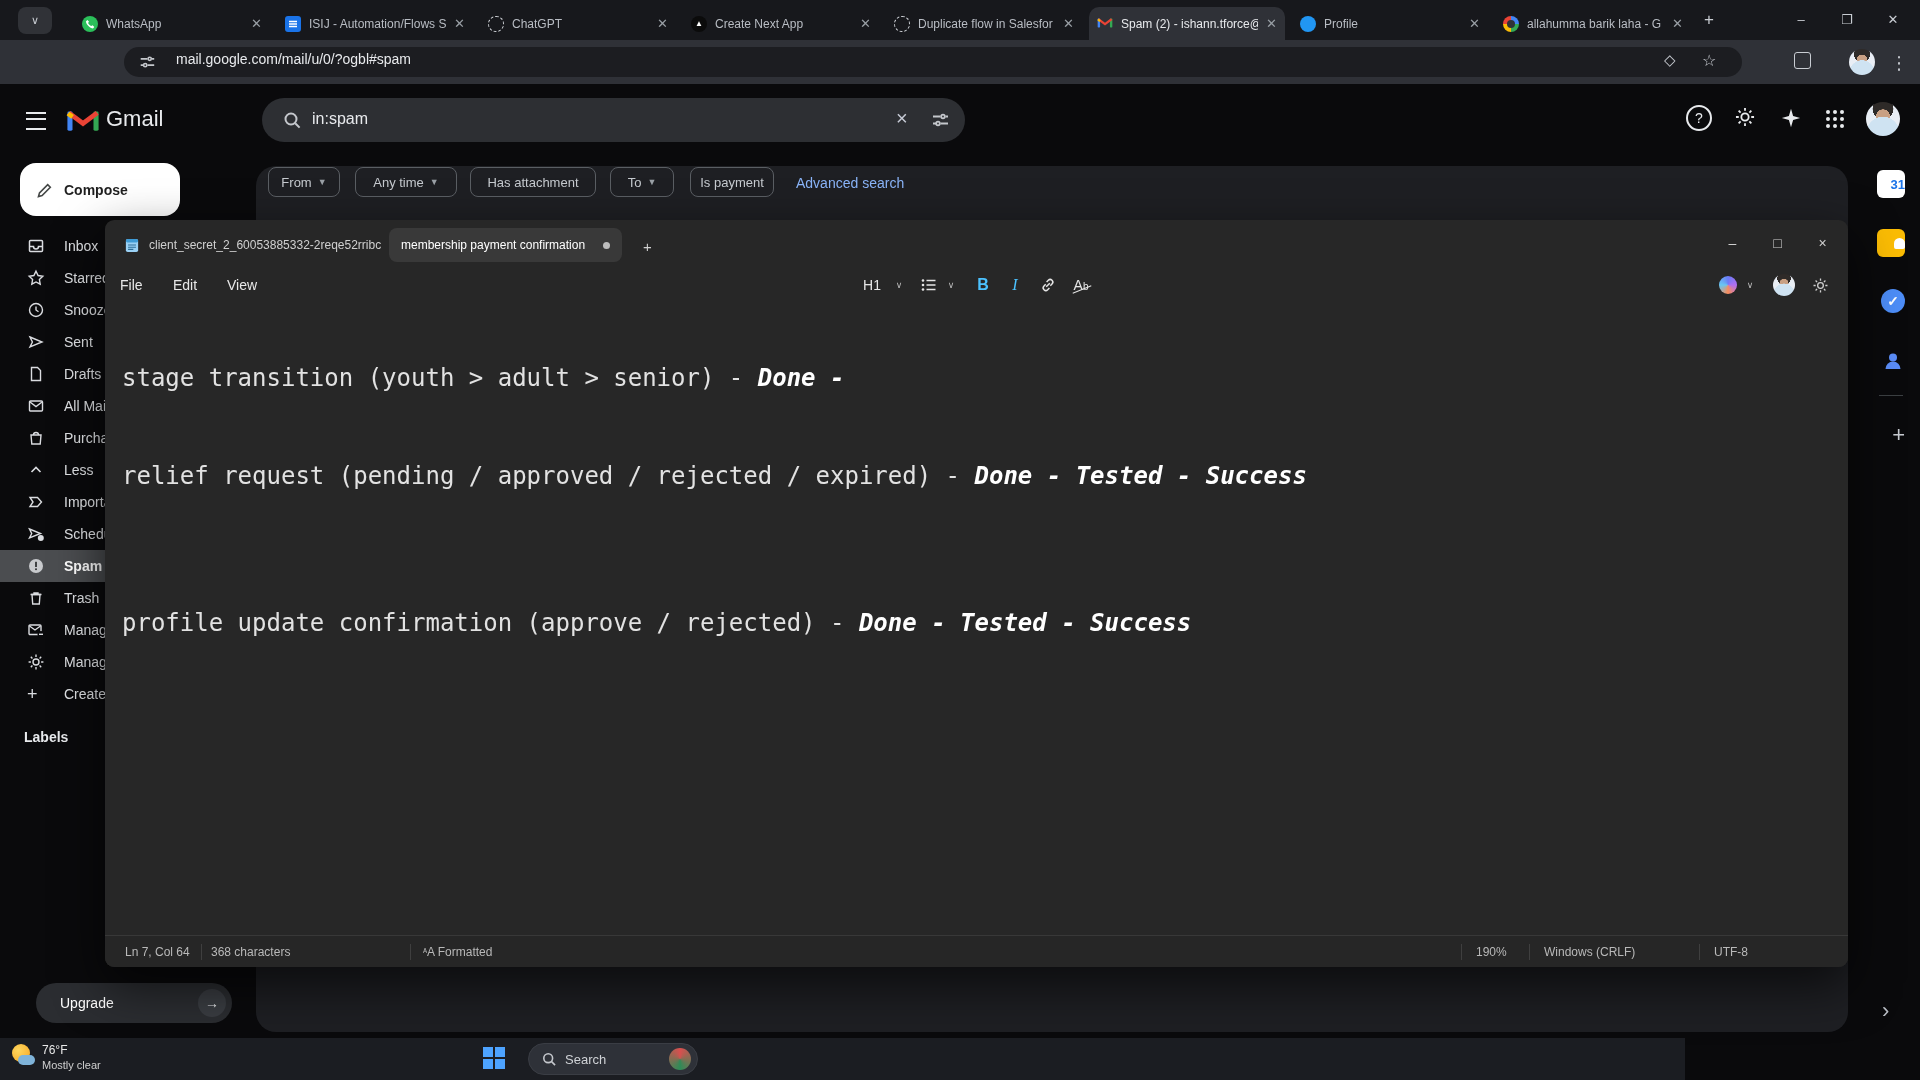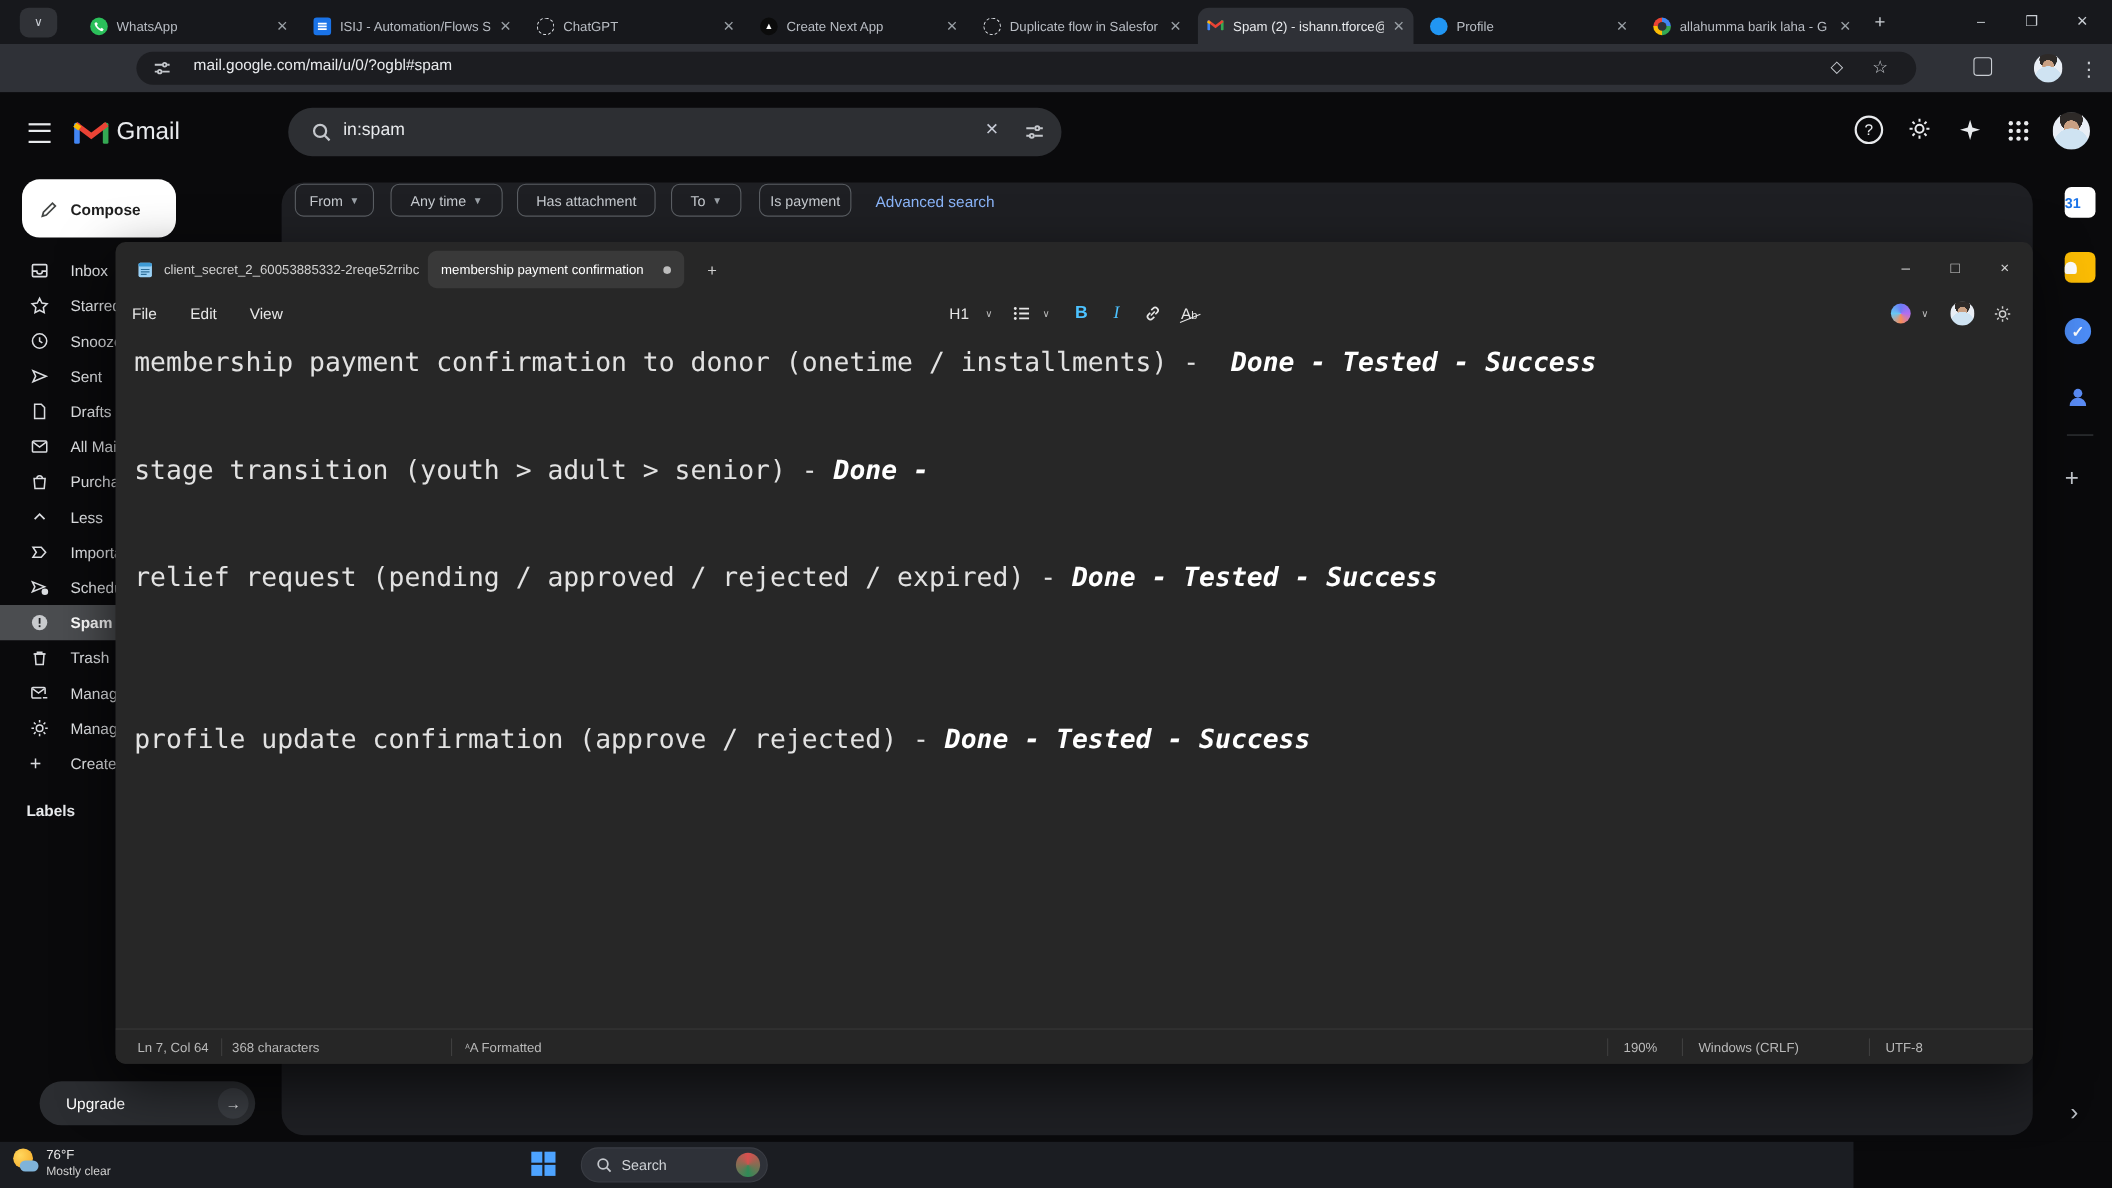--- a/index.html
+++ b/index.html
@@ -21,32 +21,32 @@
   .navic{top:48px;width:30px;height:30px;display:flex;align-items:center;justify-content:center;color:#c9cdd3;font-size:17px}
   #omnibox{left:124px;top:47px;width:1618px;height:30px;background:#1c1d21;border-radius:15px}
   #urltext{left:176px;top:51px;font-size:14px;color:#e8eaed}
 
   
   #gmailbg{left:0;top:84px;width:1920px;height:954px;background:#0a0a0c}
   #panel{left:256px;top:166px;width:1592px;height:866px;background:#1e1f23;border-radius:20px}
   #gsearch{left:262px;top:98px;width:703px;height:44px;background:#2d2f33;border-radius:22px}
   .chip{top:167px;height:30px;border:1px solid #5a5e63;border-radius:8px;color:#c6cacf;font-size:13px;display:flex;align-items:center;justify-content:center;gap:6px;box-sizing:border-box;background:transparent}
   .chip .car{font-size:9px;color:#9aa0a6}
-  #compose{left:20px;top:163px;width:140px;height:53px;background:#fff;border-radius:16px;display:flex;align-items:center;gap:10px;padding-left:16px;box-sizing:border-box}
+  #compose{left:20px;top:163px;width:160px;height:53px;background:#fff;border-radius:16px;display:flex;align-items:center;gap:10px;padding-left:16px;box-sizing:border-box}
   #compose span{color:#1f1f1f;font-size:14px;font-weight:600}
   .srow{left:0;width:256px;height:32px}
   .srow .lbl{position:absolute;left:64px;top:0;line-height:32px;font-size:14px;color:#e1e3e6;white-space:nowrap}
   .srow .sic{position:absolute;left:27px;top:7px}
   .srow.sel{background:#4b4d50;border-radius:0 16px 16px 0}
   .srow.sel .lbl{font-weight:700;color:#fff}
   #labelshead{left:24px;top:729px;font-size:14px;font-weight:600;color:#e8eaed}
   #upgrade{left:36px;top:983px;width:196px;height:40px;background:#2b2d31;border-radius:20px}
   #upgrade .txt{position:absolute;left:24px;top:0;line-height:40px;font-size:14px;color:#ffffff}
   #upgrade .arr{position:absolute;right:6px;top:6px;width:28px;height:28px;border-radius:50%;background:#3a3d42;color:#e8eaed;display:flex;align-items:center;justify-content:center;font-size:14px}
-  .railic{left:1877px;width:28px;height:28px;display:flex;align-items:center;justify-content:flex-start}
+  .railic{left:1877px;width:28px;height:28px;display:flex;align-items:center;justify-content:flex-end}
   .avatar{border-radius:50%;background:
     radial-gradient(circle at 50% 92%,#cfe3f2 0 46%,transparent 47%),
     radial-gradient(circle at 50% 42%,#c9a083 0 26%,transparent 27%),
     radial-gradient(circle at 50% 20%,#2e2a28 0 32%,transparent 33%),
     #e9eef5}
 
   
   #np{left:105px;top:220px;width:1743px;height:747px;background:#272727;border-radius:9px;box-shadow:0 18px 50px rgba(0,0,0,.65);overflow:hidden}
   .nptab1{left:10px;top:8px;width:272px;height:34px;display:flex;align-items:center;gap:10px;padding-left:10px;box-sizing:border-box;color:#d0d0d0;font-size:12px;overflow:hidden;white-space:nowrap}
   .nptab2{left:284px;top:8px;width:233px;height:34px;background:#393939;border-radius:8px;display:flex;align-items:center;padding:0 12px;box-sizing:border-box;color:#fff;font-size:12px;white-space:nowrap}
@@ -496,21 +496,20 @@
     <div class="a fmt" style="left:1702px;width:26px">
         <svg viewBox="0 0 18 18" width="17" height="17">
           <g stroke="#cfcfcf" stroke-width="1.4" fill="none">
             <circle cx="9" cy="9" r="3"></circle>
             <path d="M9 1.6v2.3M9 14.1v2.3M1.6 9h2.3M14.1 9h2.3M3.8 3.8l1.6 1.6M12.6 12.6l1.6 1.6M14.2 3.8l-1.6 1.6M5.4 12.6l-1.6 1.6"></path>
           </g>
         </svg>
       </div>
 
     <div id="doc" class="a">
-      <div class="dl"><span>membership payment confirmation to donor (onetime / installments) -  </span><b>Done - Tested - Success</b></div>
       <div class="dl"></div>
       <div class="dl"><span>stage transition (youth &gt; adult &gt; senior) - </span><b>Done -</b></div>
       <div class="dl"></div>
       <div class="dl"><span>relief request (pending / approved / rejected / expired) - </span><b>Done - Tested - Success</b></div>
       <div class="dl"></div>
       <div class="dl"></div>
       <div class="dl"><span>profile update confirmation (approve / rejected) - </span><b>Done - Tested - Success</b></div>
     </div>
 
     <div id="npstatus" class="a">

